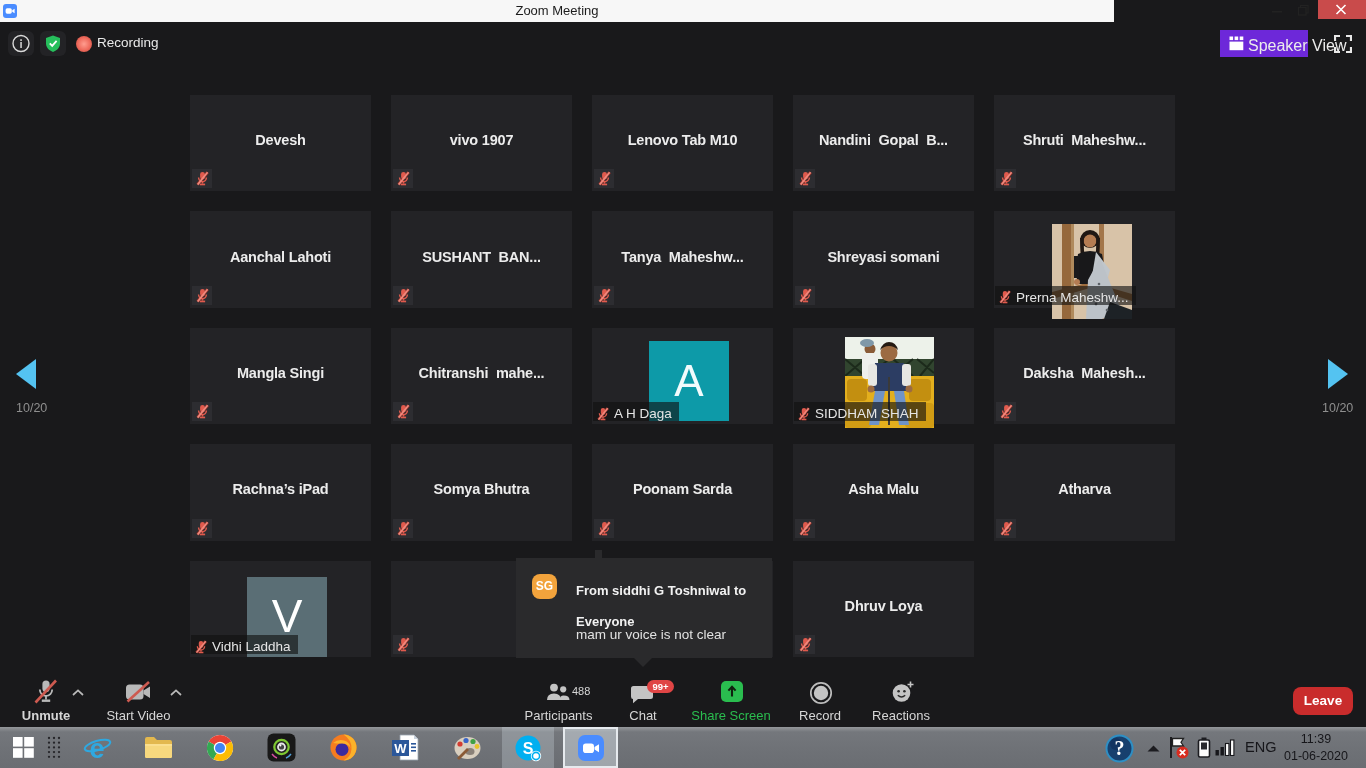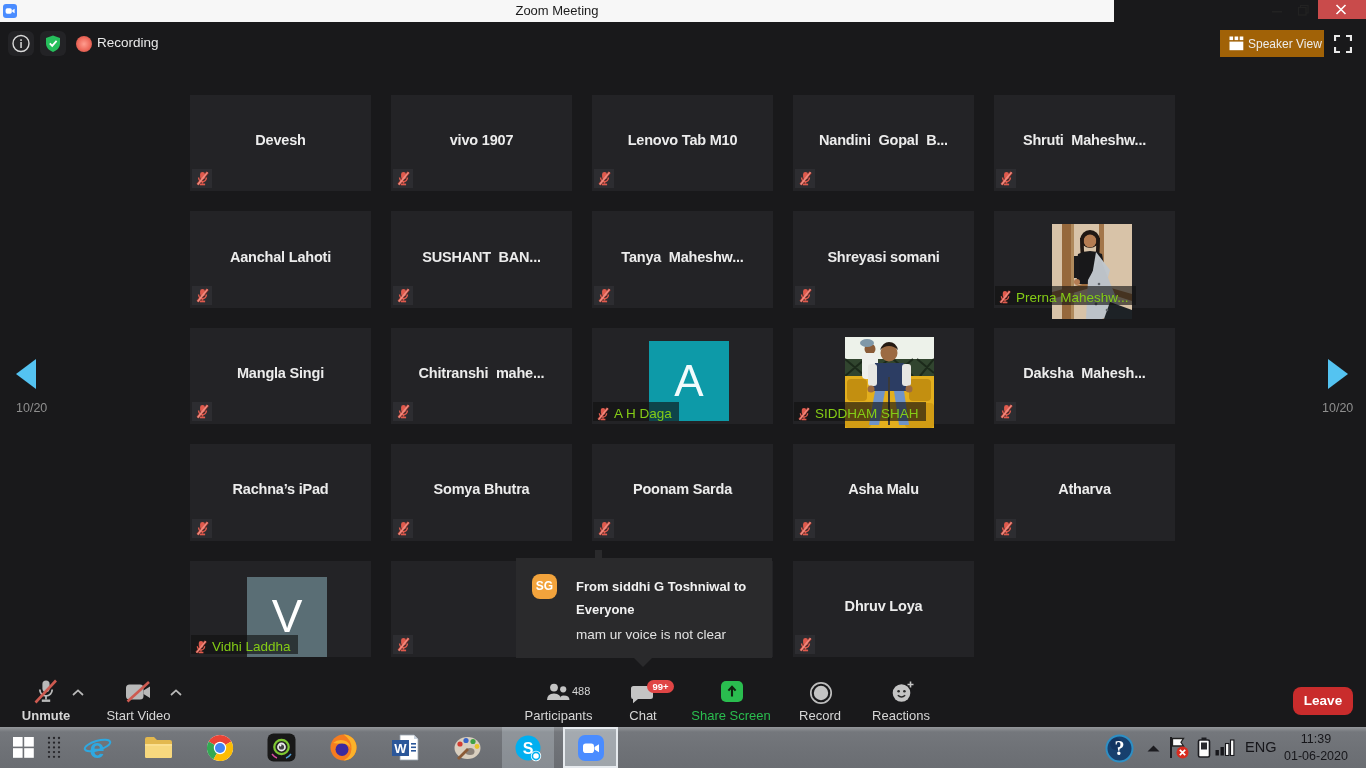--- a/index.html
+++ b/index.html
@@ -11,41 +11,41 @@
 #zicon { position:absolute; left:3px; top:4px; width:14px; height:14px; border-radius:3px; background:#4a8cff; }
 .wb { position:absolute; top:0; height:22px; }
 #wb-min { left:1254px; width:46px; }
 #wb-max { left:1279px; width:40px; }
 #wb-close { left:1318px; width:48px; background:#c94b4b; height:19px; }
 
 #content { position:absolute; left:0; top:22px; width:1366px; height:705px; background:#19191b; }
 .cbtn { position:absolute; background:#232326; border-radius:6px; }
 #recdot { position:absolute; left:76px; top:14px; width:16px; height:16px; border-radius:50%; background:radial-gradient(circle at 50% 50%, #ff9d8f 0%, #ee6a5c 55%, #b94439 100%); }
 #rectext { position:absolute; left:97px; top:13px; font-size:13.5px; color:#e9e9e9; }
-#speakerview { position:absolute; left:1220px; top:8px; width:104px; height:27px; background:#a16207; color:#ececec; font-size:12px; }
+#speakerview { position:absolute; left:1220px; top:8px; width:88px; height:27px; background:#6d28d9; color:#ececec; font-size:16px; }
 #speakerview span { position:absolute; left:28px; top:7px; white-space:nowrap; }
 #fullscr { position:absolute; left:1334px; top:13px; width:18px; height:18px; }
 
 #grid { position:absolute; left:190px; top:73px; width:985px; height:562px; display:grid; grid-template-columns:repeat(5,1fr); grid-template-rows:repeat(5,1fr); gap:20px; }
 .tile { position:relative; background:#232326; }
 .name { position:absolute; left:0; right:0; top:50%; transform:translateY(-67%); text-align:center; font-weight:bold; font-size:14.5px; letter-spacing:-0.2px; color:#ececec; white-space:pre; }
 .micbox { position:absolute; left:2px; bottom:3px; width:20px; height:19px; background:#2d2d31; display:flex; align-items:center; justify-content:center; }
-.lbl { position:absolute; left:1px; bottom:3px; height:19px; background:rgba(16,16,16,0.62); display:flex; align-items:center; padding:4px 7px 0 4px; font-size:13.5px; color:#84cc16; white-space:pre; }
+.lbl { position:absolute; left:1px; bottom:3px; height:19px; background:rgba(16,16,16,0.62); display:flex; align-items:center; padding:4px 7px 0 4px; font-size:13.5px; color:#e5e5e5; white-space:pre; }
 .lbl svg { margin-right:5px; }
 .avatar { position:absolute; }
 
 .navtxt { position:absolute; font-size:12.5px; color:#8f8f8f; }
 
 .tbtn { position:absolute; text-align:center; color:#d6d6d6; font-size:13px; }
 #leave { position:absolute; left:1293px; top:665px; width:60px; height:28px; background:#c92c2c; border-radius:8px; color:#fff; font-weight:bold; font-size:13.5px; text-align:center; line-height:28px; }
 
 #chatpop { position:absolute; left:516px; top:536px; width:256px; height:100px; background:#2a2a2c; }
 #chatpop .tri { position:absolute; left:118px; top:100px; width:0; height:0; border-left:9px solid transparent; border-right:9px solid transparent; border-top:9px solid #2a2a2c; }
 #sg { position:absolute; left:16px; top:16px; width:25px; height:25px; border-radius:8px; background:#f2a33c; color:#fff; font-weight:bold; font-size:12px; text-align:center; line-height:25px; }
-#chatpop .ct { position:absolute; left:60px; top:17px; width:190px; font-weight:bold; font-size:13px; line-height:23px; color:#f2f2f2; }
+#chatpop .ct { position:absolute; left:60px; top:17px; width:190px; font-weight:bold; font-size:13px; line-height:31px; color:#f2f2f2; }
 #chatpop .cm { position:absolute; left:60px; top:69px; font-size:13.5px; color:#e2e2e2; white-space:nowrap; }
 
 #taskbar { position:absolute; left:0; top:727px; width:1366px; height:41px; background:linear-gradient(#94979b, #74777c 12%, #6e7176 60%, #6a6d72); }
 .tk { position:absolute; top:0; height:41px; display:flex; align-items:center; justify-content:center; }
 .traytxt { position:absolute; color:#16161a; }
 </style>
 </head>
 <body>
 <svg width="0" height="0" style="position:absolute">
 <defs>

